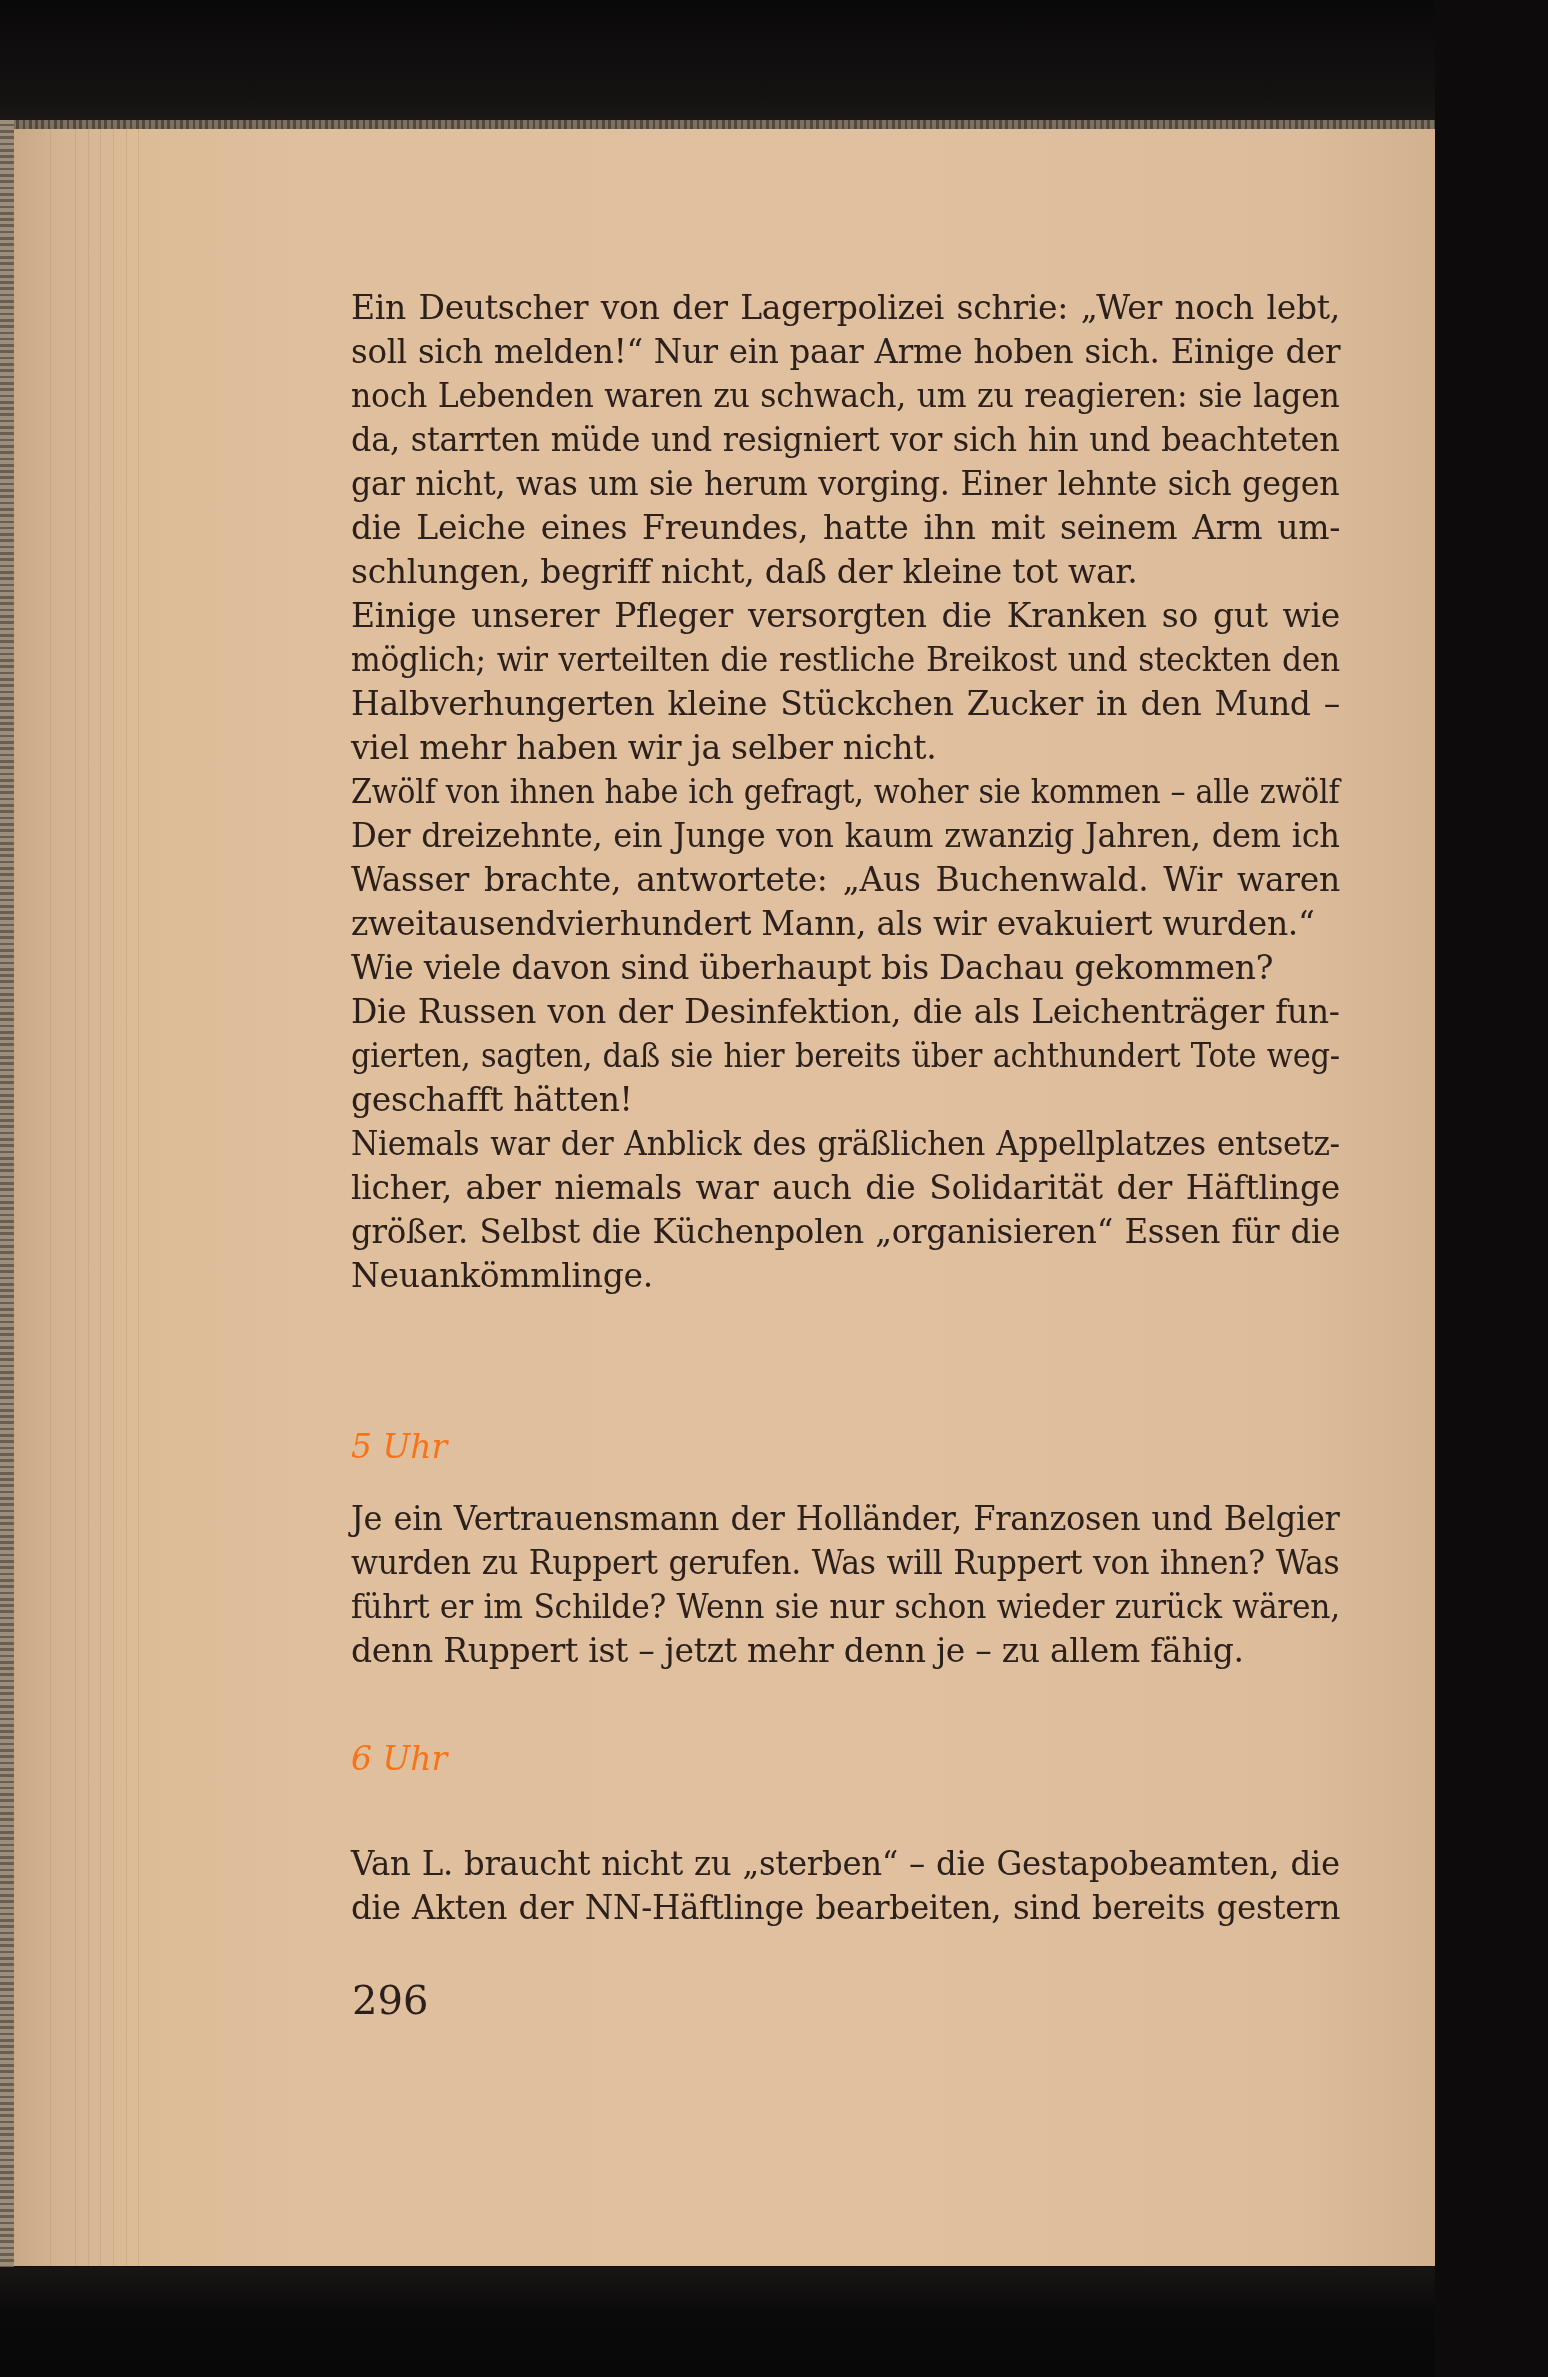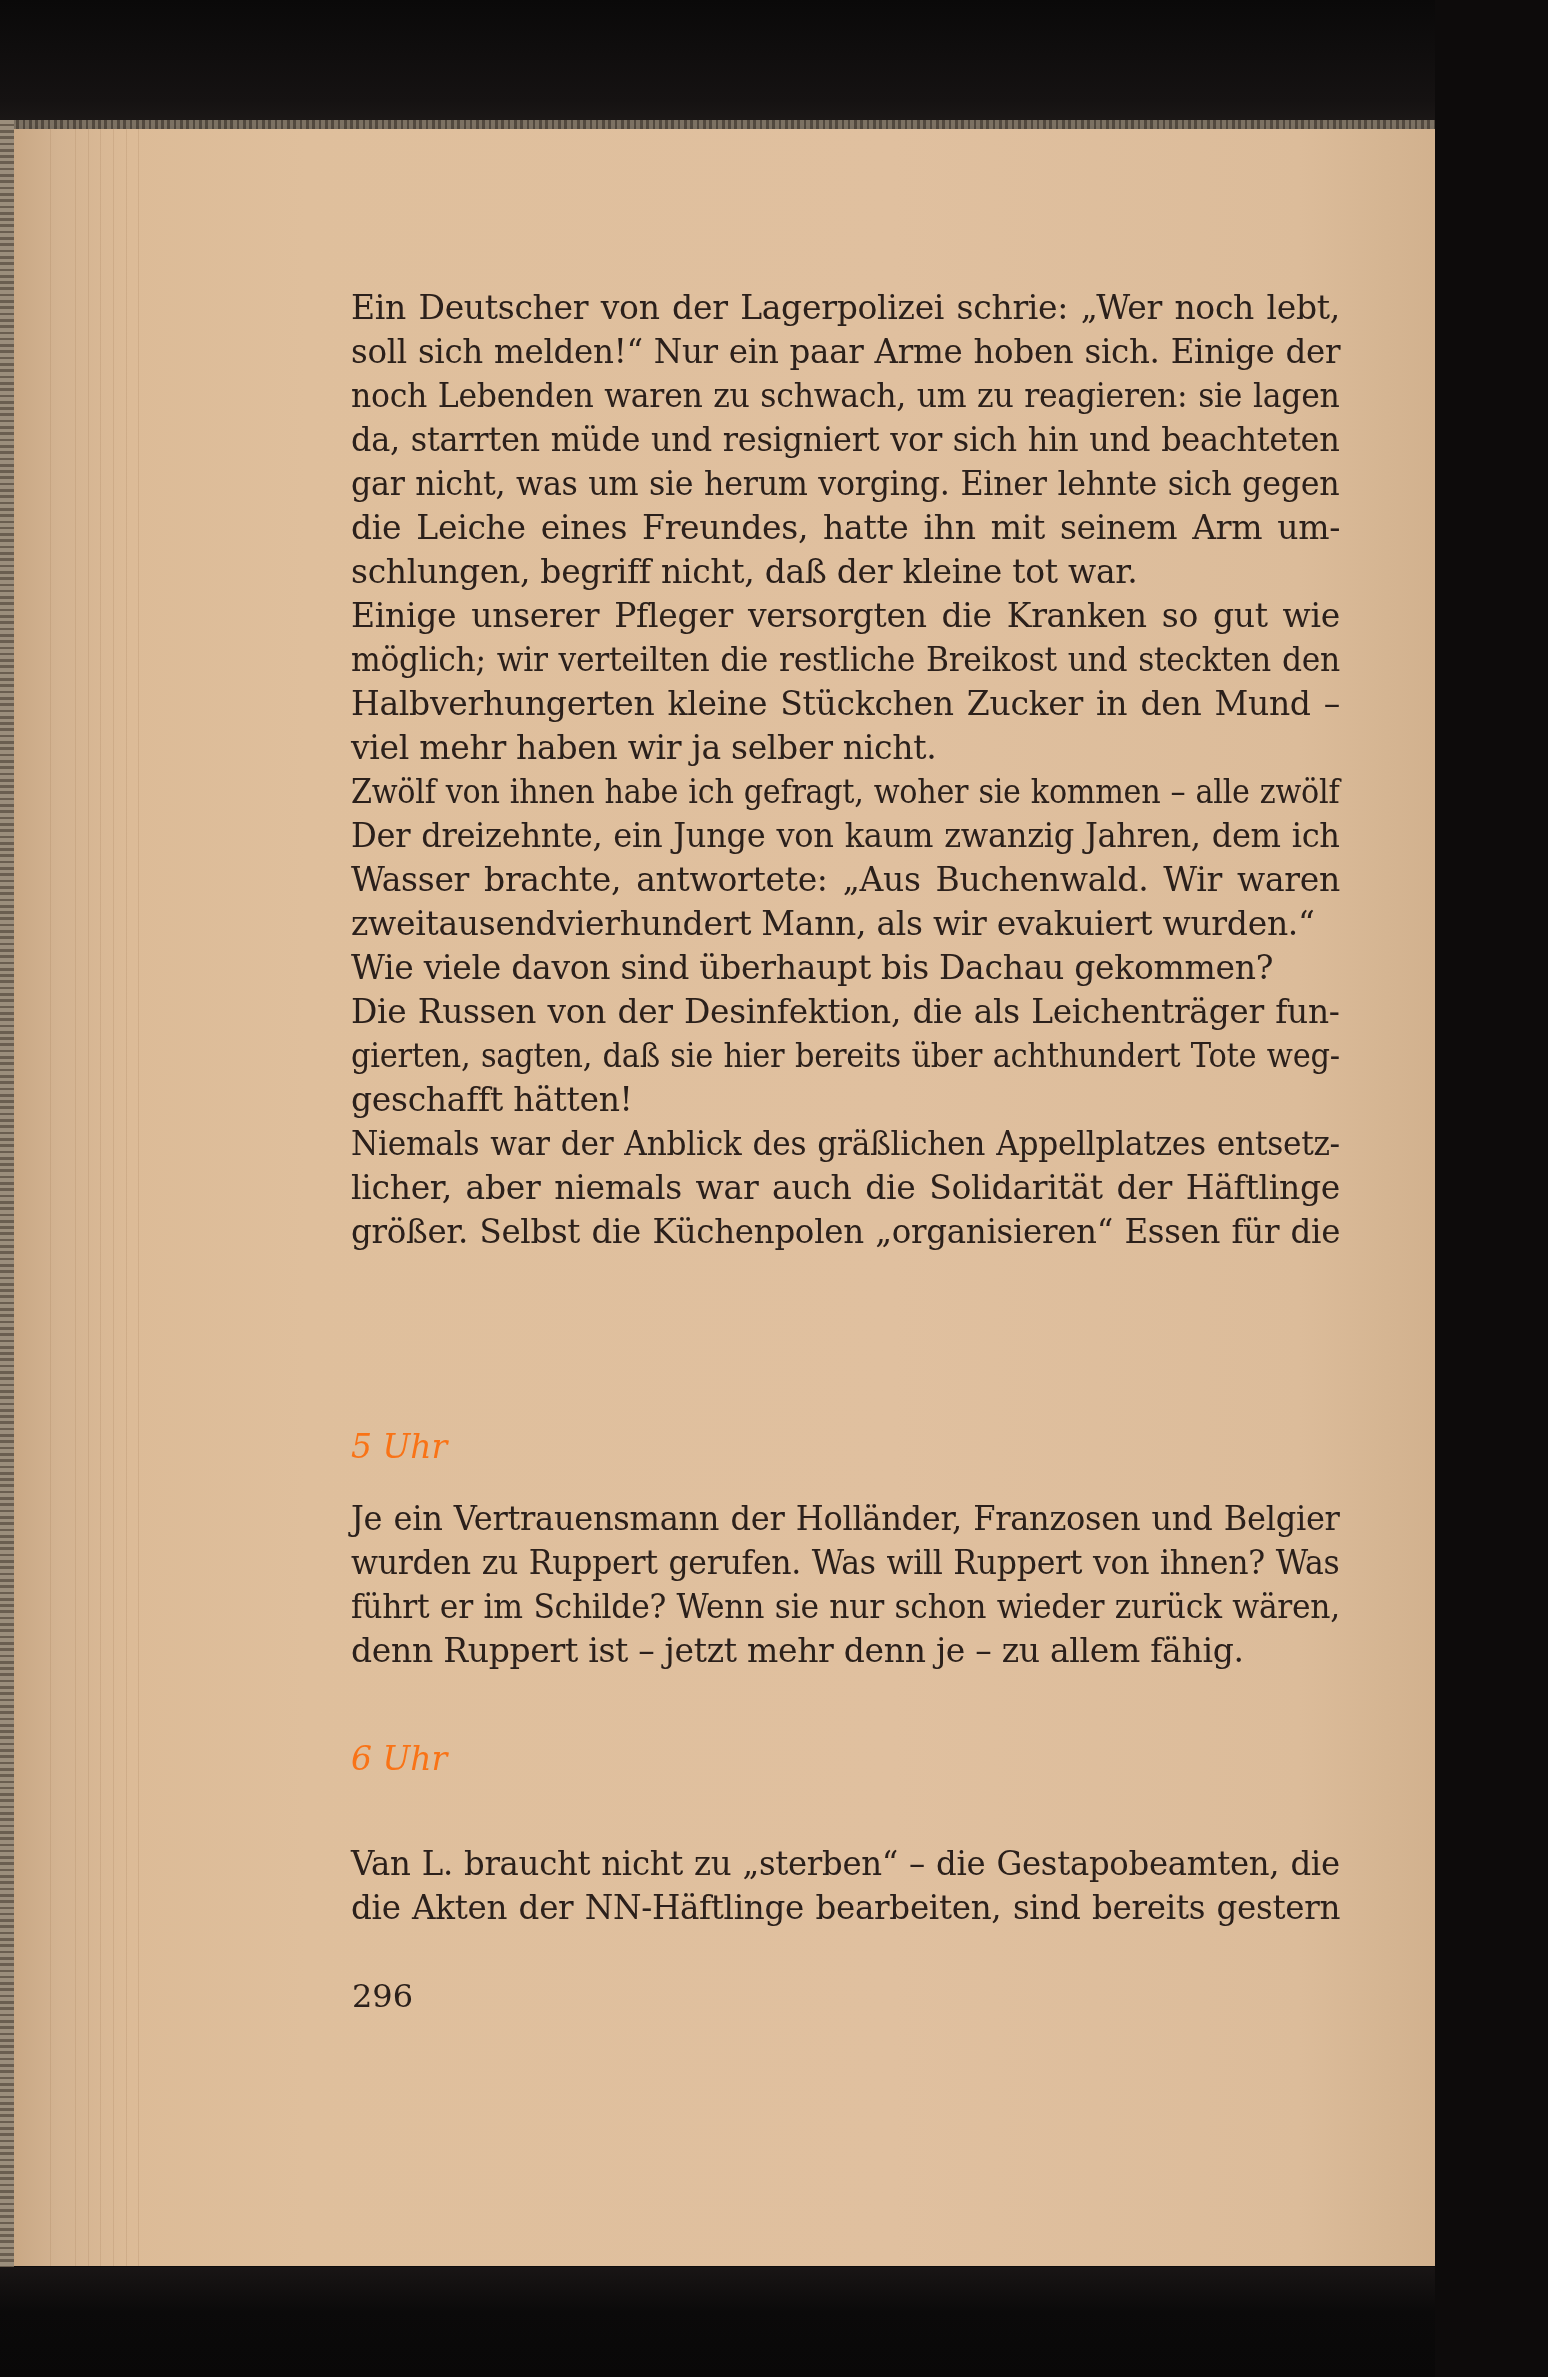--- a/index.html
+++ b/index.html
@@ -113,21 +113,21 @@
     }
     .heading-5 { top: 1427px; }
     .heading-6 { top: 1739px; }
     .section-5 { top: 1497px; }
     .section-6 { top: 1808px; margin-top: 34px; }
     .page-number {
       position: absolute;
       left: 352px;
       top: 1977px;
       font-family: "DejaVu Serif", "Liberation Serif", serif;
-      font-size: 32px;
+      font-size: 40px;
       color: #2b201b;
     }
   </style>
 </head>
 <body>
 
 <div class="photo">
   <div class="cover-top"></div>
   <div class="cloth-edge-top"></div>
   <div class="cloth-right-corner"></div>
@@ -166,20 +166,21 @@
 
     <span class="line last">Wie viele davon sind überhaupt bis Dachau gekommen?</span>
 
     <span class="line" style="transform: scaleX(0.9956); width: 993px;">Die Russen von der Desinfektion, die als Leichenträger fun-</span>
     <span class="line" style="transform: scaleX(0.9249); width: 1069px;">gierten, sagten, daß sie hier bereits über achthundert Tote weg-</span>
     <span class="line last">geschafft hätten!</span>
 
     <span class="line" style="transform: scaleX(0.9472); width: 1044px;">Niemals war der Anblick des gräßlichen Appellplatzes entsetz-</span>
     <span class="line">licher, aber niemals war auch die Solidarität der Häftlinge</span>
     <span class="line" style="transform: scaleX(0.9842); width: 1005px;">größer. Selbst die Küchenpolen „organisieren“ Essen für die</span>
+    <span class="line last">Neuankömmlinge.</span>
   </div>
 
   <div class="heading heading-5">5 Uhr</div>
   <div class="text-block section-5">
     <span class="line" style="transform: scaleX(0.9721); width: 1017px;">Je ein Vertrauensmann der Holländer, Franzosen und Belgier</span>
     <span class="line" style="transform: scaleX(0.956); width: 1034px;">wurden zu Ruppert gerufen. Was will Ruppert von ihnen? Was</span>
     <span class="line" style="transform: scaleX(0.9509); width: 1040px;">führt er im Schilde? Wenn sie nur schon wieder zurück wären,</span>
     <span class="line last">denn Ruppert ist – jetzt mehr denn je – zu allem fähig.</span>
   </div>
 

